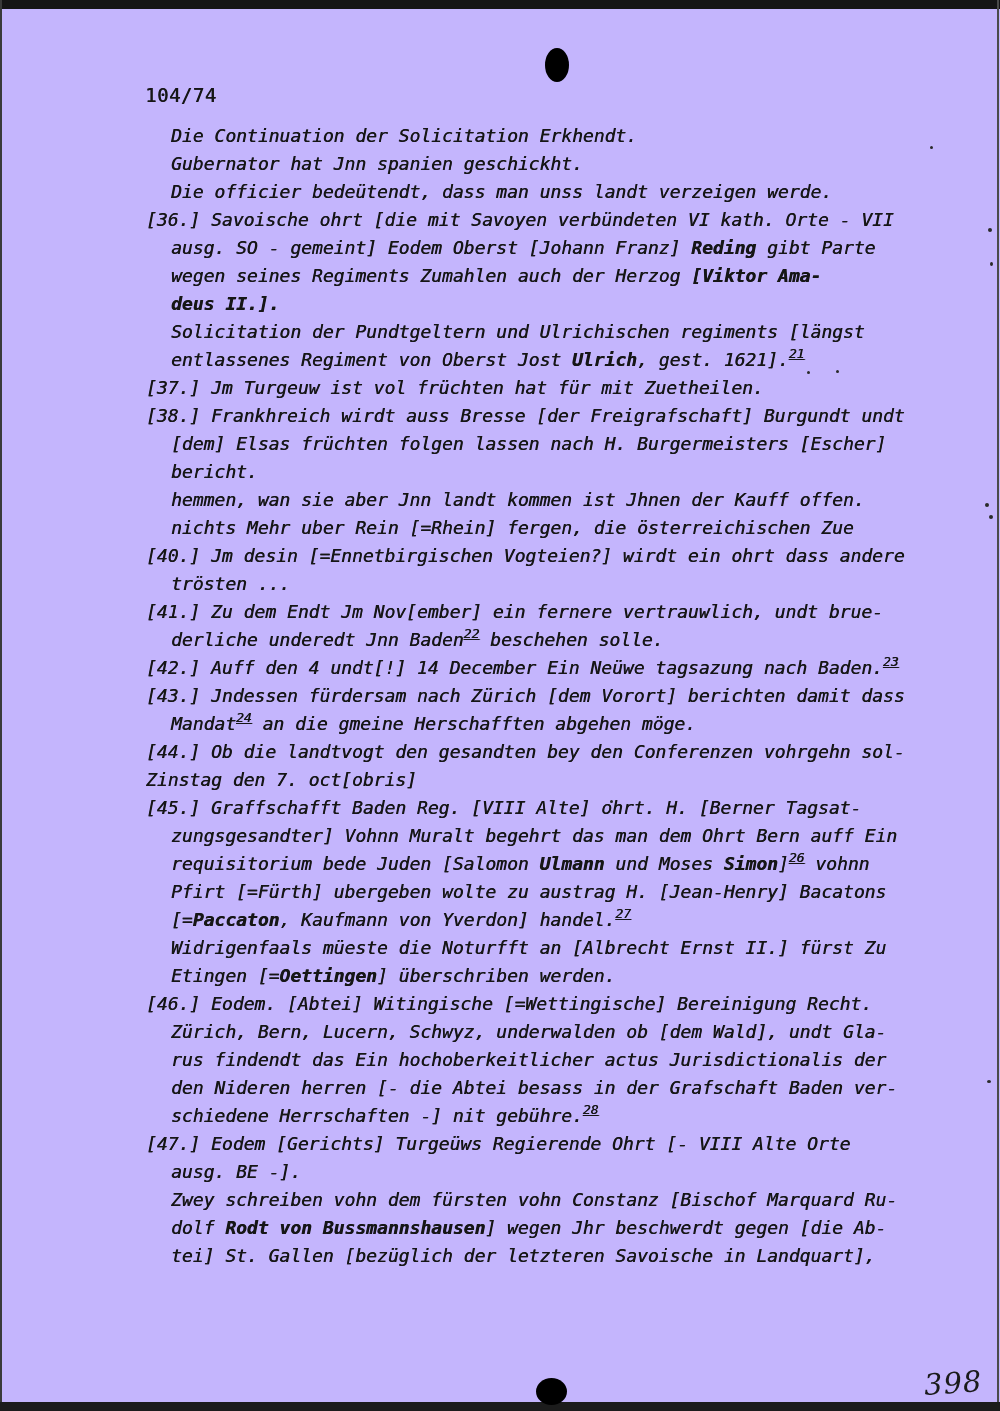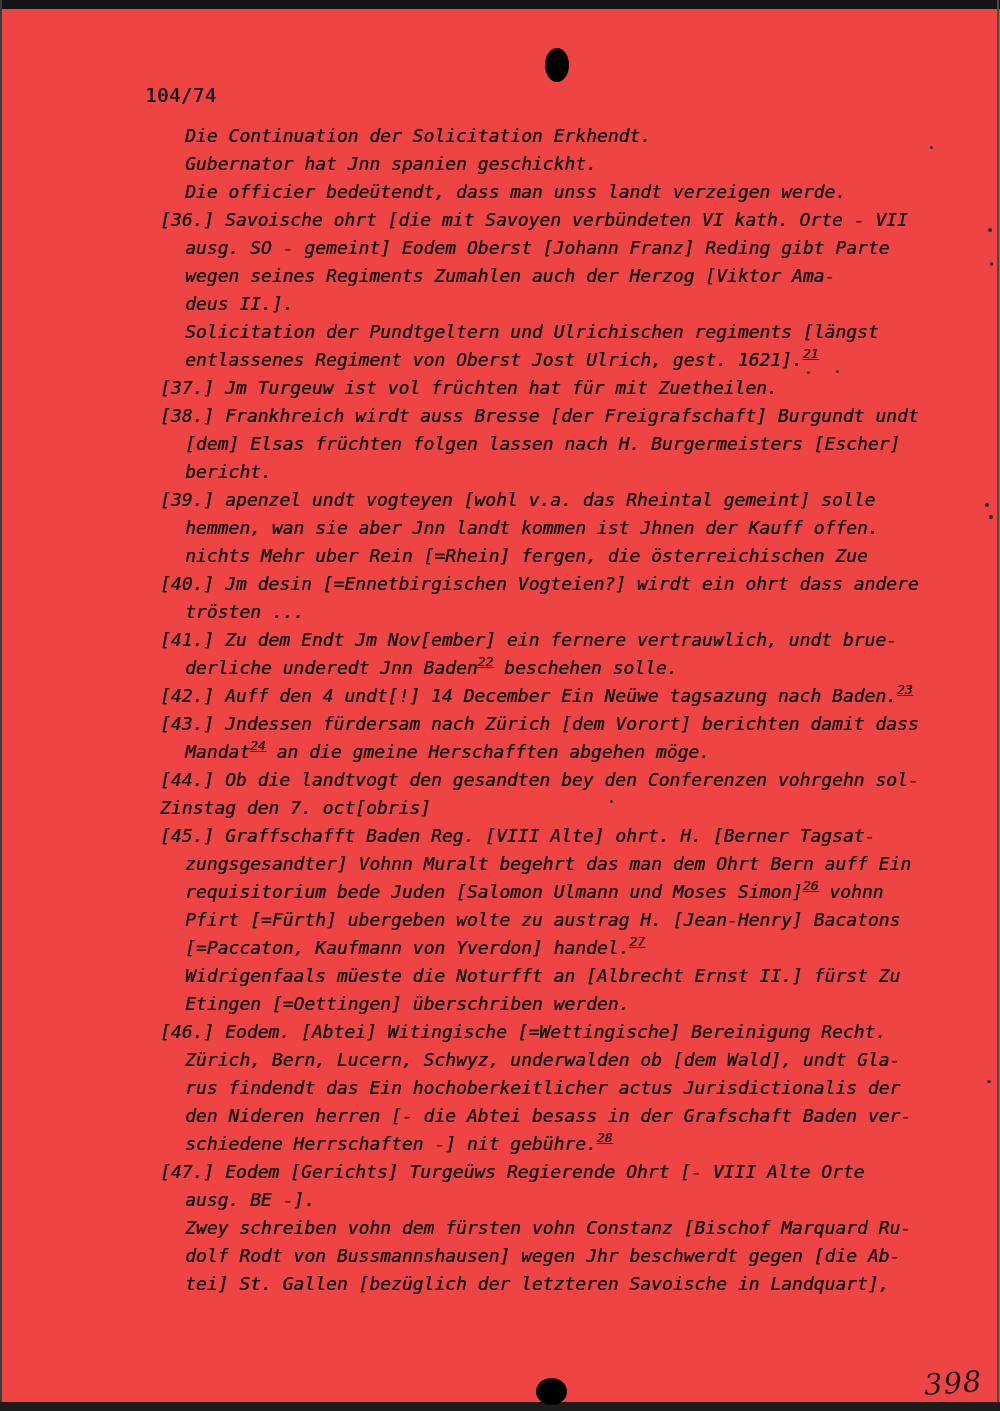--- a/index.html
+++ b/index.html
@@ -1,20 +1,20 @@
 <!DOCTYPE html>
 <html><head>
 <meta charset="utf-8">
 <style>
   html, body { margin: 0; padding: 0; background: #777; }
   .page {
     position: relative;
     width: 1000px;
     height: 1411px;
-    background: #ef4444;
+    background: #c4b5fd;
     overflow: hidden;
     font-family: "DejaVu Sans Mono", monospace;
     color: #161616;
   }
   
   .edge-top    { position: absolute; left: 0; top: 0; width: 1000px; height: 9px; background: #151515; }
   .edge-bottom { position: absolute; left: 0; top: 1402px; width: 1000px; height: 9px; background: #1c1c1c; }
   .edge-left   { position: absolute; left: 0; top: 0; width: 2px; height: 1411px; background: #3a3a3a; }
   .edge-right  { position: absolute; left: 997px; top: 0; width: 2px; height: 1411px; background: #4a4a4a; }
   
@@ -25,27 +25,27 @@
   .hole-bottom {
     position: absolute; left: 536px; top: 1378px; width: 31px; height: 27px;
     background: #000; border-radius: 50%;
   }
   .page-number {
     position: absolute; left: 145px; top: 84px;
     font-size: 19px; font-style: normal; letter-spacing: 0.5px;
     text-shadow: 0.5px 0 0 currentColor;
   }
   .text-block {
-    position: absolute; left: 160px; top: 122px; width: 830px;
+    position: absolute; left: 146px; top: 122px; width: 830px;
     font-size: 18px; font-style: italic; line-height: 28px;
     text-shadow: 0.45px 0 0 currentColor;
   }
   .line { white-space: pre; height: 28px; }
   .line.indent { padding-left: 25px; }
-  .bold { font-weight: normal; }
+  .bold { font-weight: bold; }
   .sup {
     font-size: 13px; position: relative; top: -8px; letter-spacing: 0; text-decoration: underline;
   }
   .handwritten {
     position: absolute; left: 924px; top: 1366px;
     font-family: "DejaVu Serif", serif; font-style: italic;
     font-size: 29px; transform: rotate(-4deg); color: #1a1a1a;
     letter-spacing: 1px;
   }
   .speck { position: absolute; background: #2a2a2a; border-radius: 50%; }
@@ -72,21 +72,20 @@
       <div class="line"><span>[36.] Savoische ohrt [die mit Savoyen verbündeten VI kath. Orte - VII</span></div>
       <div class="line indent"><span>ausg. SO - gemeint] Eodem Oberst [Johann Franz] </span><span class="bold">Reding</span><span> gibt Parte</span></div>
       <div class="line indent"><span>wegen seines Regiments Zumahlen auch der Herzog </span><span class="bold">[Viktor Ama-</span></div>
       <div class="line indent"><span class="bold">deus II.].</span></div>
       <div class="line indent"><span>Solicitation der Pundtgeltern und Ulrichischen regiments [längst</span></div>
       <div class="line indent"><span>entlassenes Regiment von Oberst Jost </span><span class="bold">Ulrich</span><span>, gest. 1621].</span><span class="sup">21</span></div>
       <div class="line"><span>[37.] Jm Turgeuw ist vol früchten hat für mit Zuetheilen.</span></div>
       <div class="line"><span>[38.] Frankhreich wirdt auss Bresse [der Freigrafschaft] Burgundt undt</span></div>
       <div class="line indent"><span>[dem] Elsas früchten folgen lassen nach H. Burgermeisters [Escher]</span></div>
       <div class="line indent"><span>bericht.</span></div>
-      <div class="line"><span>[39.] apenzel undt vogteyen [wohl v.a. das Rheintal gemeint] solle</span></div>
       <div class="line indent"><span>hemmen, wan sie aber Jnn landt kommen ist Jhnen der Kauff offen.</span></div>
       <div class="line indent"><span>nichts Mehr uber Rein [=Rhein] fergen, die österreichischen Zue</span></div>
       <div class="line"><span>[40.] Jm desin [=Ennetbirgischen Vogteien?] wirdt ein ohrt dass andere</span></div>
       <div class="line indent"><span>trösten ...</span></div>
       <div class="line"><span>[41.] Zu dem Endt Jm Nov[ember] ein fernere vertrauwlich, undt brue-</span></div>
       <div class="line indent"><span>derliche underedt Jnn Baden</span><span class="sup">22</span><span> beschehen solle.</span></div>
       <div class="line"><span>[42.] Auff den 4 undt[!] 14 December Ein Neüwe tagsazung nach Baden.</span><span class="sup">23</span></div>
       <div class="line"><span>[43.] Jndessen fürdersam nach Zürich [dem Vorort] berichten damit dass</span></div>
       <div class="line indent"><span>Mandat</span><span class="sup">24</span><span> an die gmeine Herschafften abgehen möge.</span></div>
       <div class="line"><span>[44.] Ob die landtvogt den gesandten bey den Conferenzen vohrgehn sol-</span></div>

